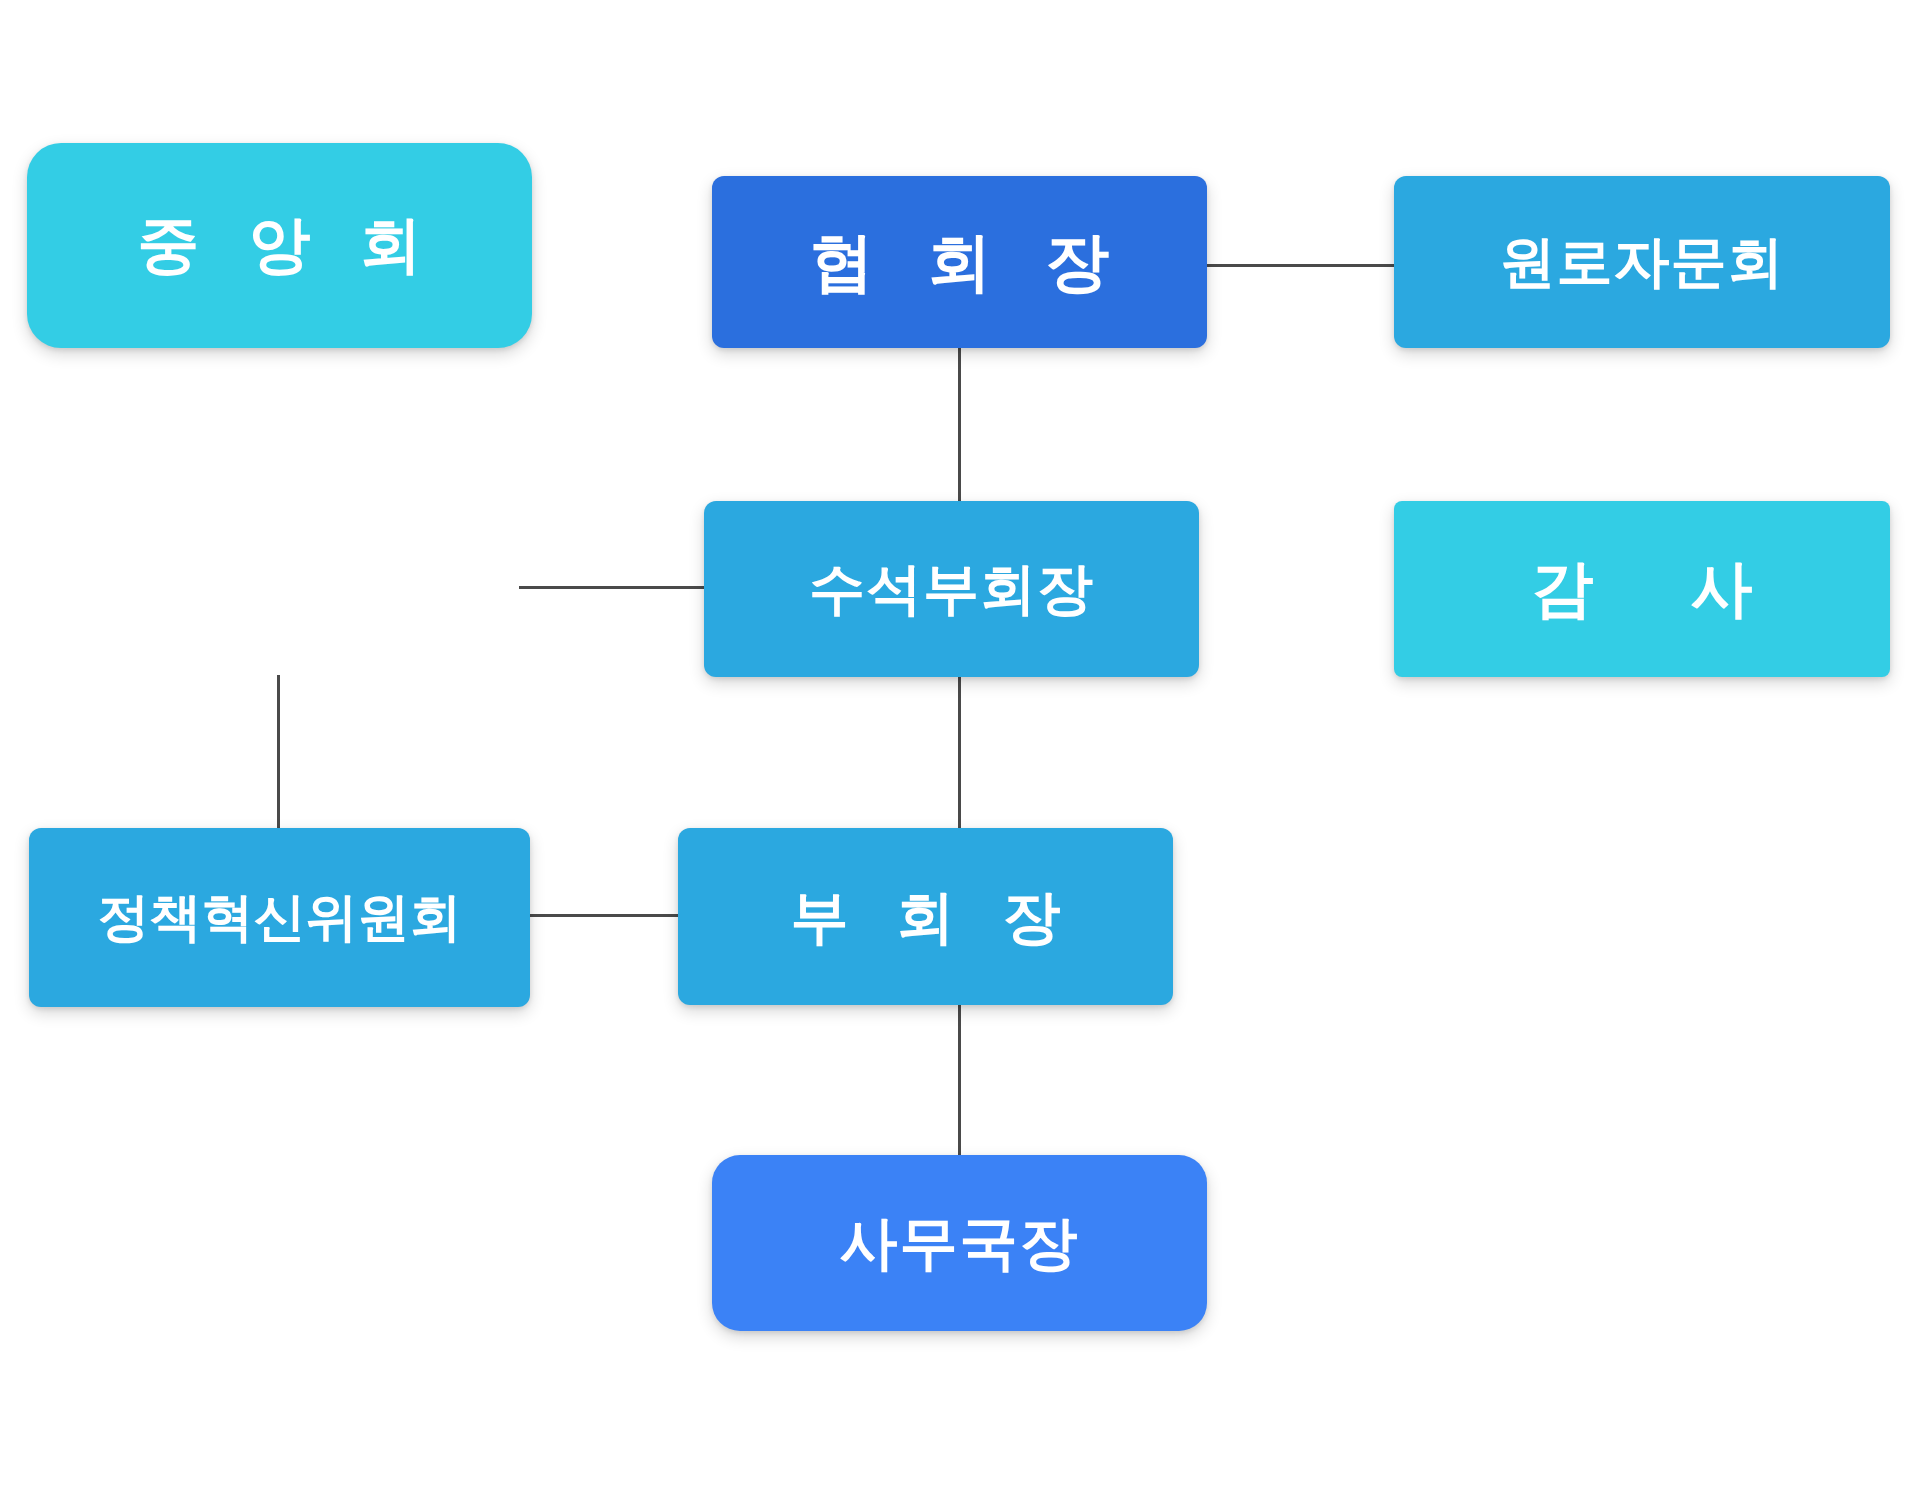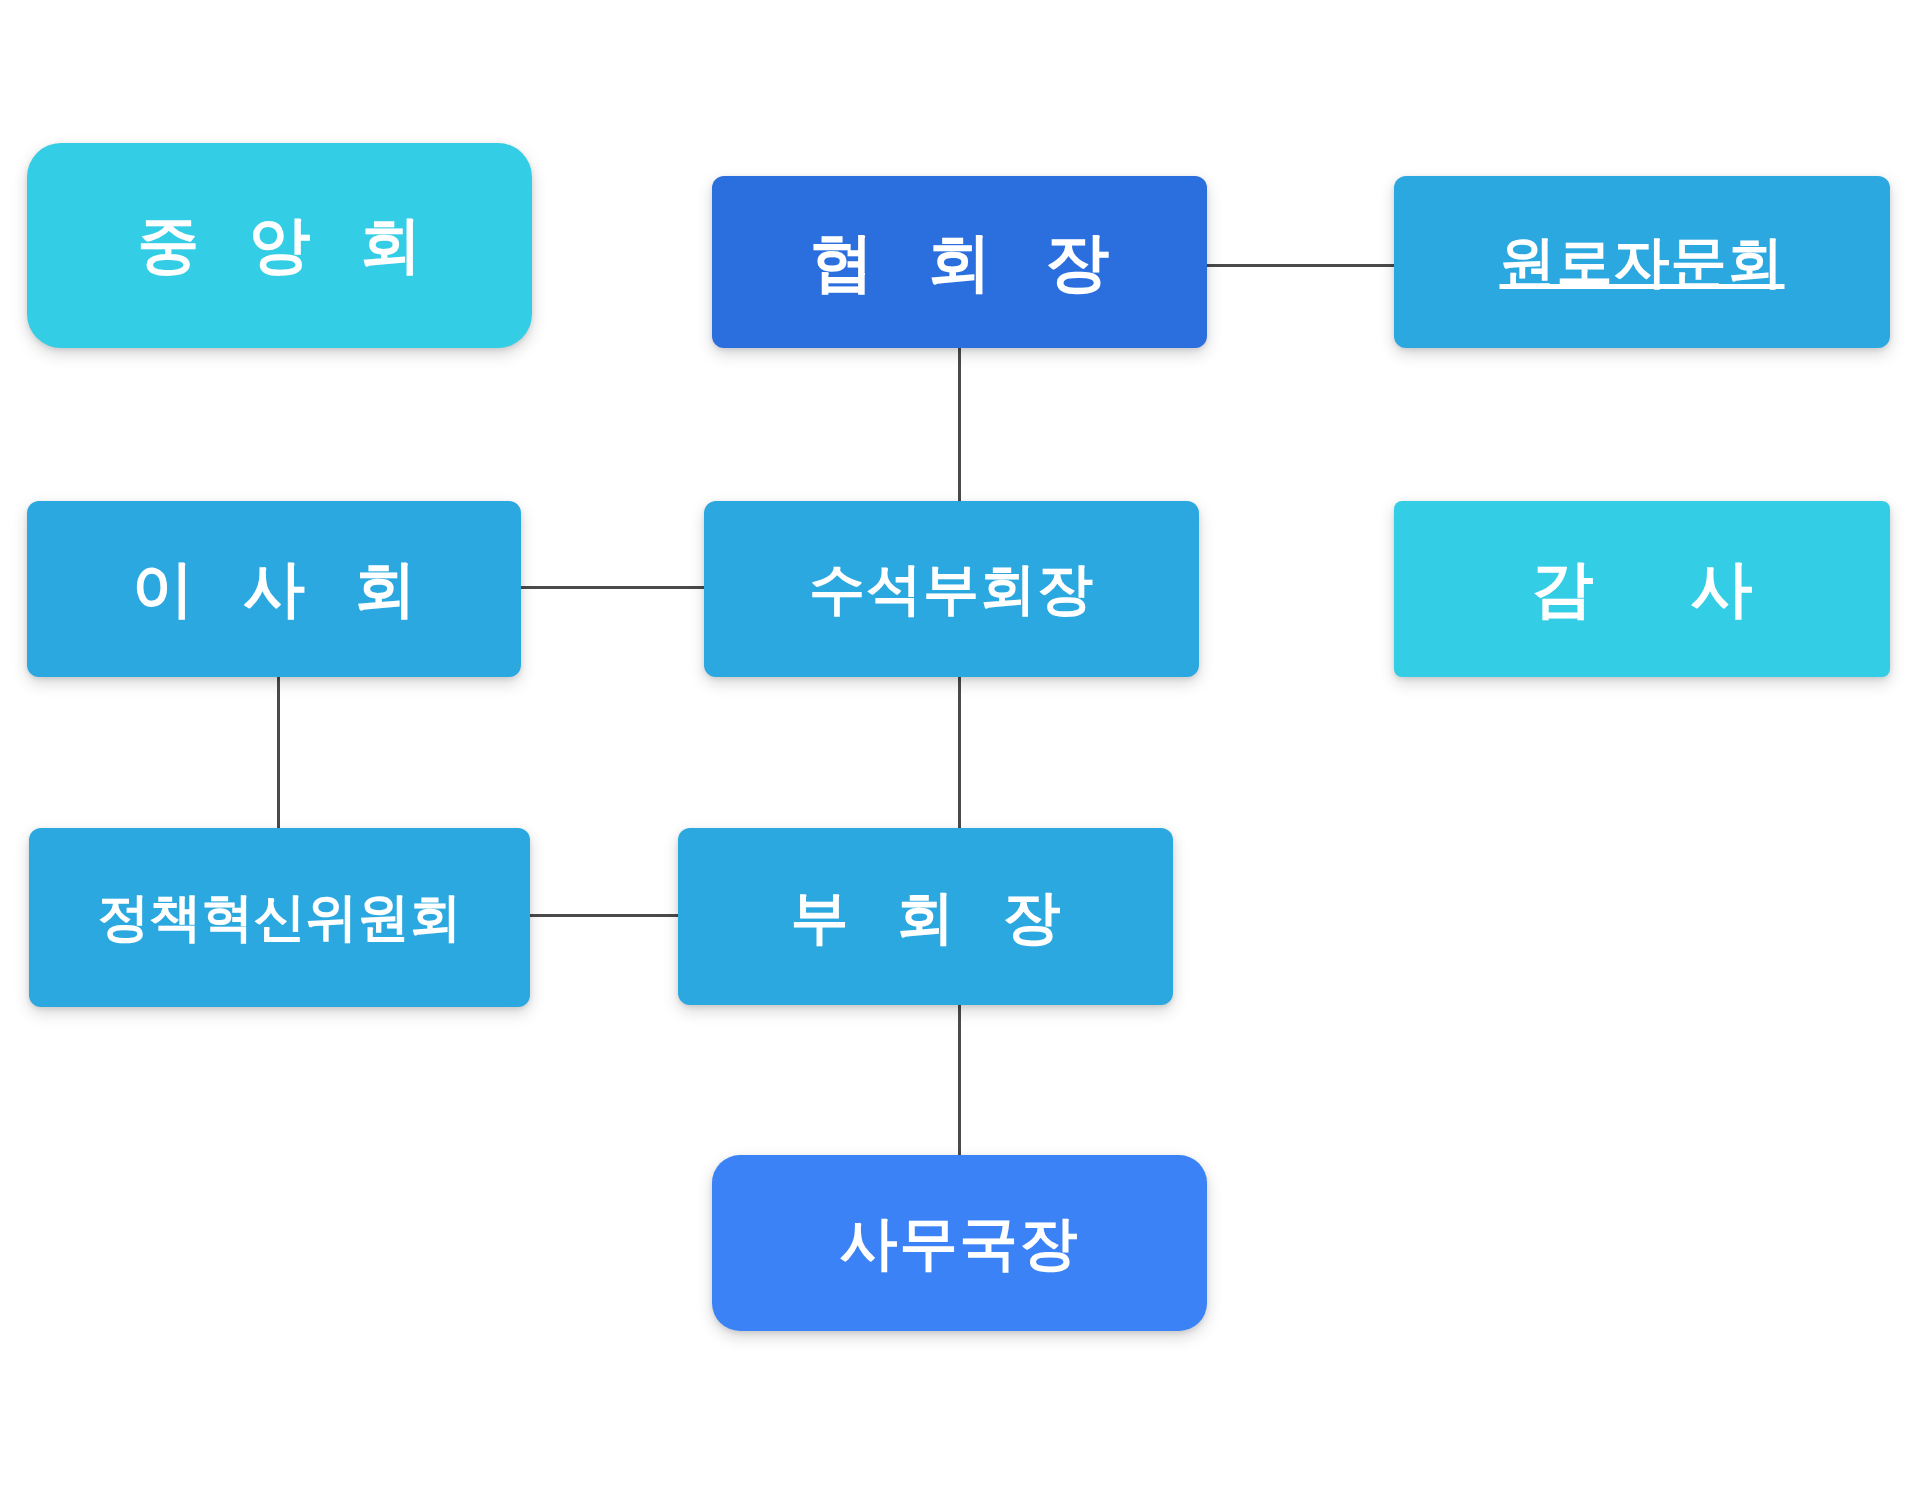--- a/index.html
+++ b/index.html
@@ -56,21 +56,21 @@
   .c-green  { background: #3b82f6; }
 
   
   #node-central      { left: 27px;   top: 143px;  width: 505px; height: 205px; border-radius: 34px; }
   #node-central .node-label      { font-size: 62px; letter-spacing: 16px; text-indent: 16px; }
 
   #node-president    { left: 712px;  top: 176px;  width: 495px; height: 172px; }
   #node-president .node-label    { font-size: 64px; letter-spacing: 18px; text-indent: 18px; }
 
   #node-elders       { left: 1394px; top: 176px;  width: 496px; height: 172px; }
-  #node-elders .node-label       { font-size: 56px; letter-spacing: 1px; text-decoration: underline; }
+  #node-elders .node-label       { font-size: 56px; letter-spacing: 1px; }
 
   #node-board        { left: 27px;   top: 501px;  width: 494px; height: 176px; }
   #node-board .node-label        { font-size: 62px; letter-spacing: 16px; text-indent: 16px; }
 
   #node-senior-vp    { left: 704px;  top: 501px;  width: 495px; height: 176px; }
   #node-senior-vp .node-label    { font-size: 56px; letter-spacing: 1px; }
 
   #node-auditor      { left: 1394px; top: 501px;  width: 496px; height: 176px; border-radius: 8px; }
   #node-auditor .node-label      { font-size: 62px; letter-spacing: 40px; text-indent: 40px; }
 
@@ -110,23 +110,20 @@
   </div>
 
   <div class="node c-navy" id="node-president">
     <span class="node-label">협 회 장</span>
   </div>
 
   <div class="node c-blue" id="node-elders">
     <span class="node-label">원로자문회</span>
   </div>
 
-  <div class="node c-blue" id="node-board">
-    <span class="node-label">이 사 회</span>
-  </div>
 
   <div class="node c-blue" id="node-senior-vp">
     <span class="node-label">수석부회장</span>
   </div>
 
   <div class="node c-cyan" id="node-auditor">
     <span class="node-label">감 사</span>
   </div>
 
   <div class="node c-blue" id="node-policy">

